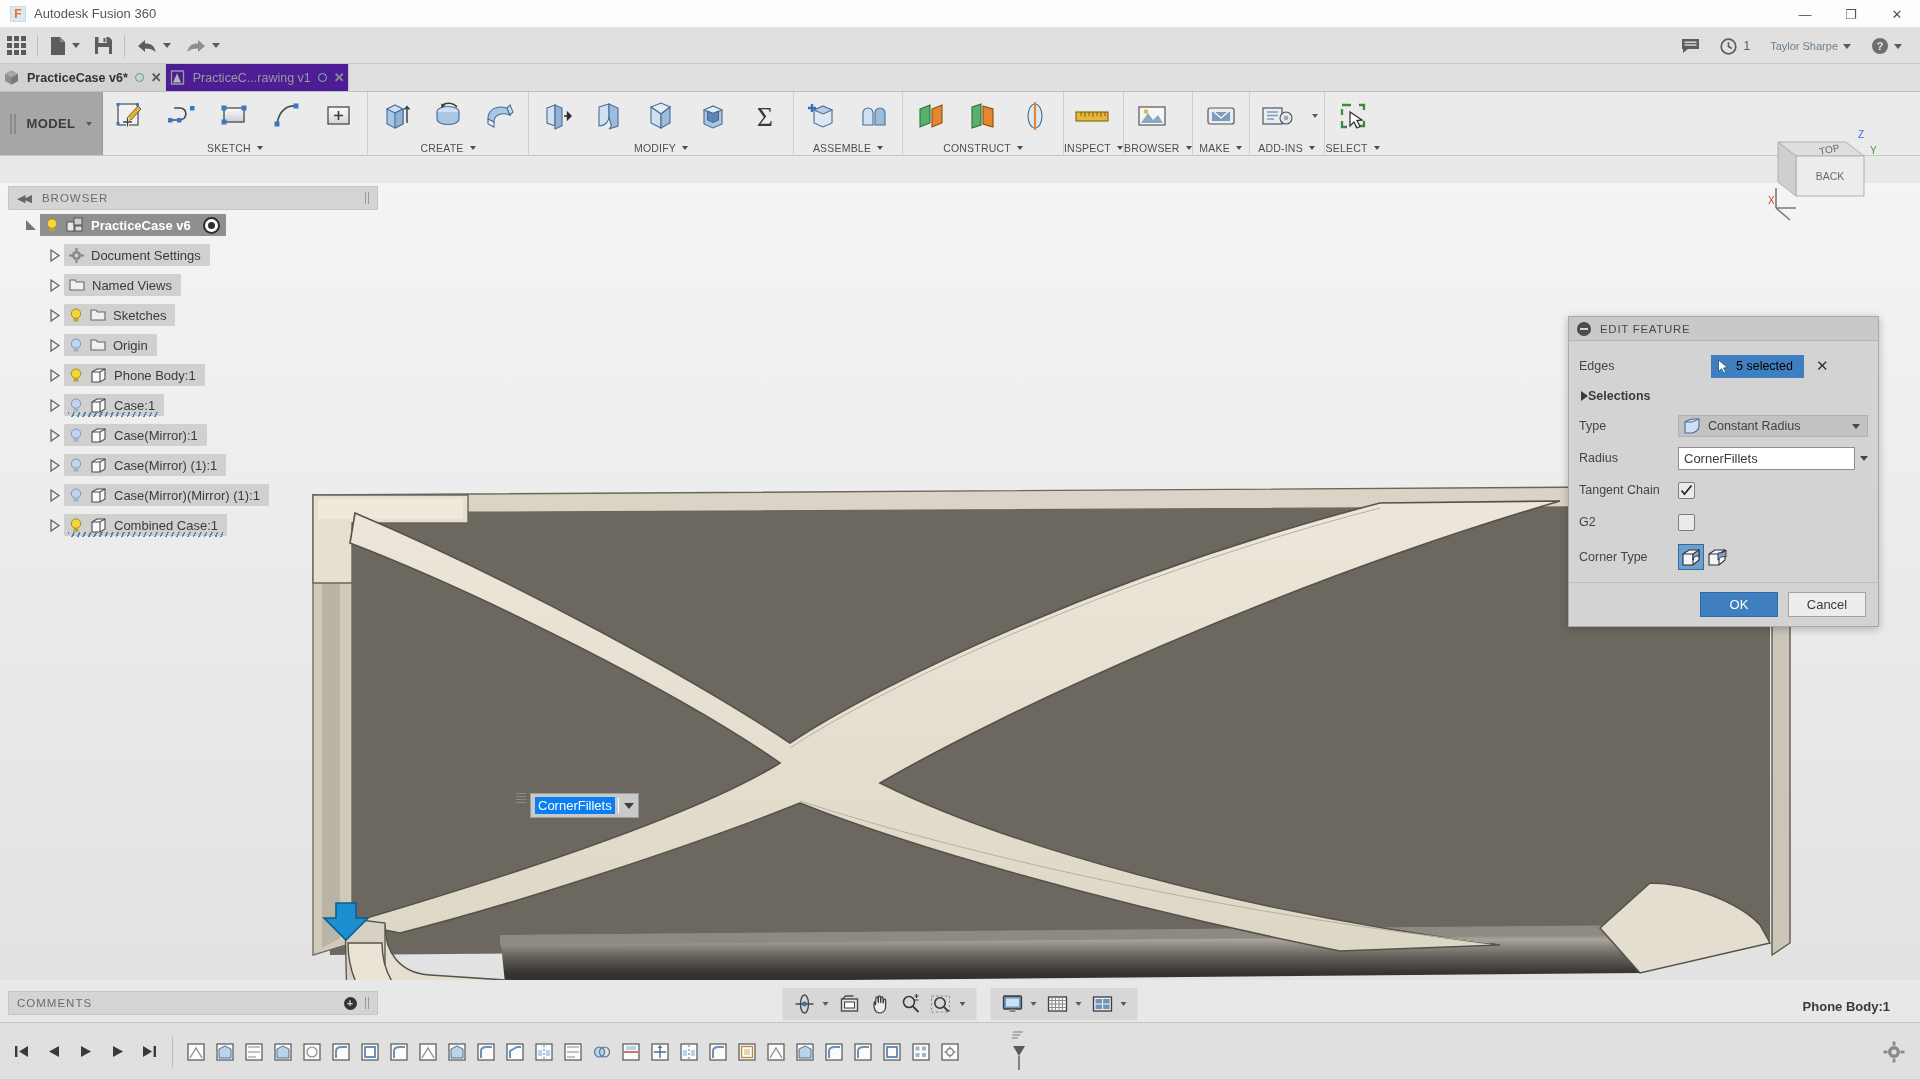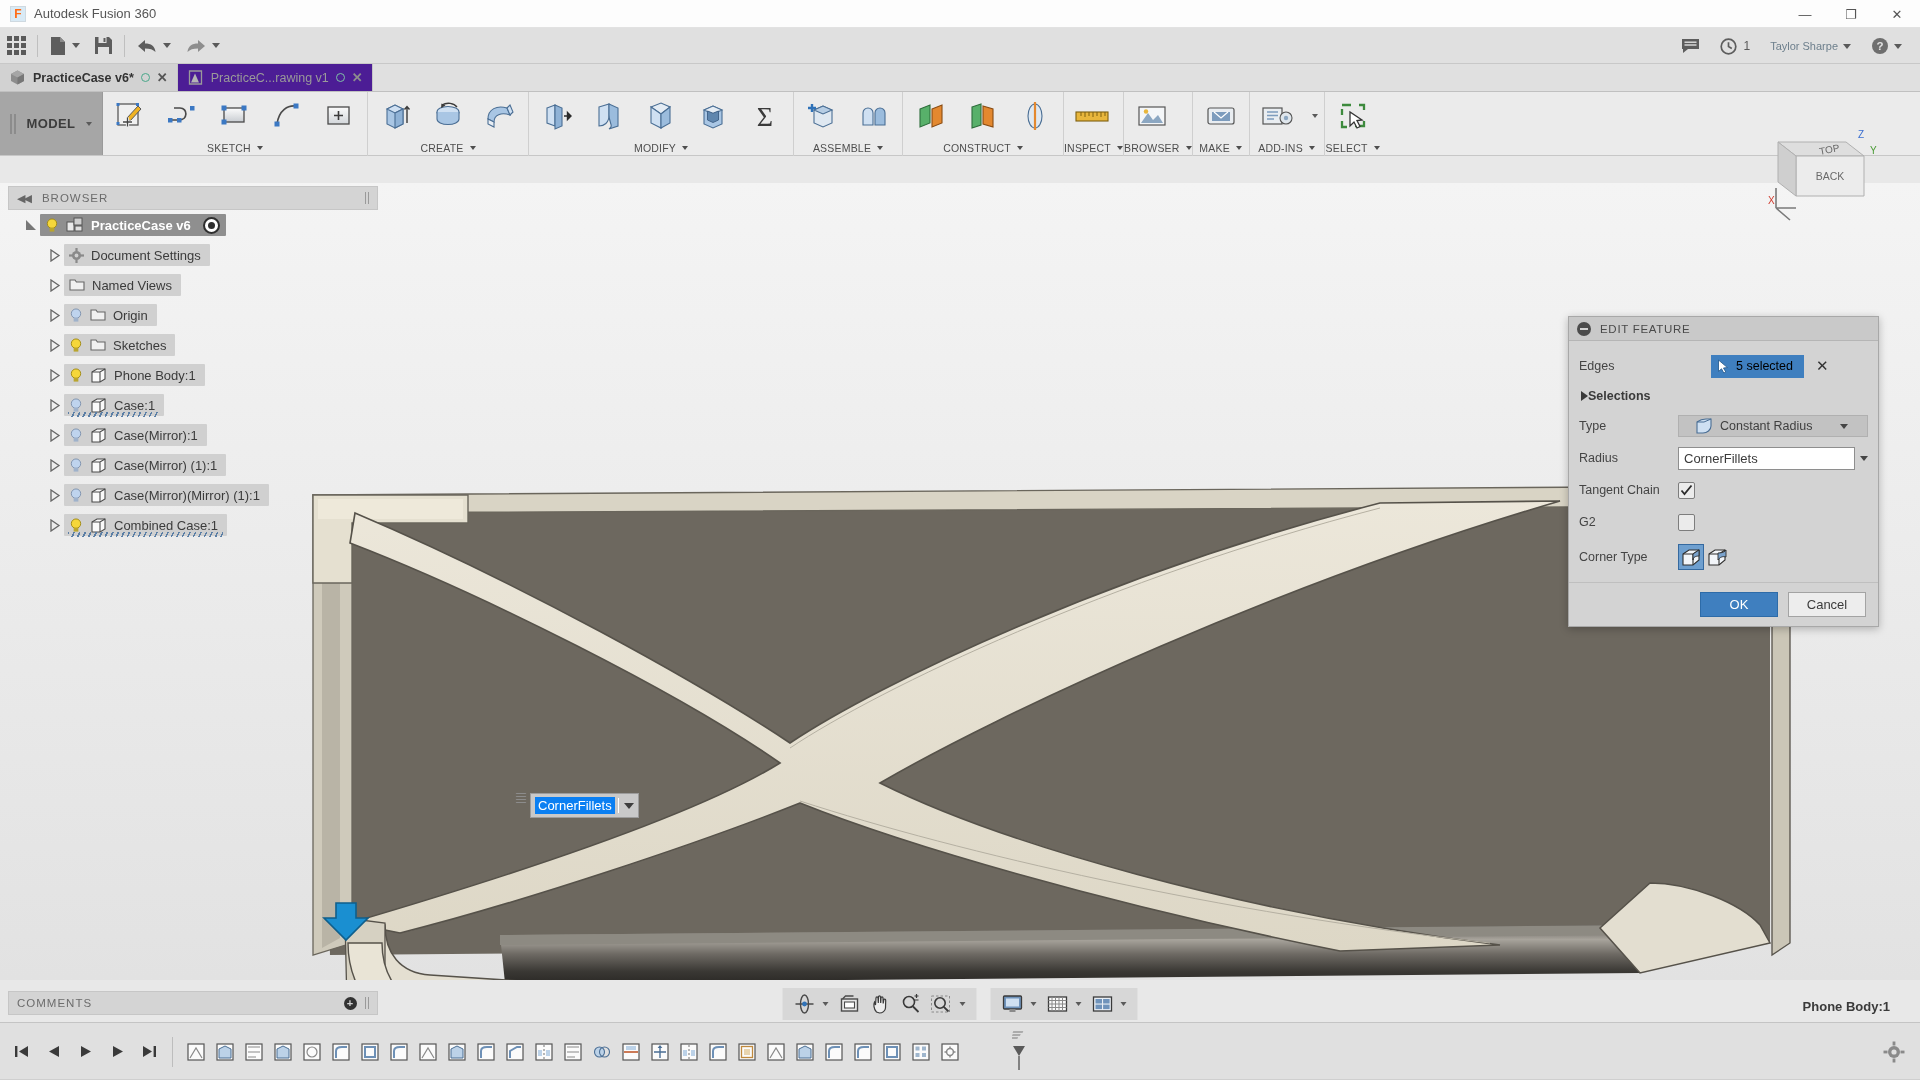--- a/index.html
+++ b/index.html
@@ -45,21 +45,21 @@
   .caret.sm { border-left-width:3px;border-right-width:3px;border-top-width:4px; margin-left:4px;}
   svg { display:block; }
   #qat-right { position:absolute; right:8px; top:0; height:36px; display:flex; align-items:center; }
   .qat-r-item { display:flex; align-items:center; height:28px; padding:0 10px; cursor:default; color:#5a5a5a; }
   #user-name { color:#6d7f8c; font-size:11px; }
 
   
   #doctabs { height:28px; background:#e0e0e0; display:flex; align-items:flex-end;
              border-bottom:1px solid #c0c0c0; }
   .doctab {
-    height:27px; display:flex; align-items:center; padding:0 9px; gap:7px;
+    height:27px; display:flex; align-items:center; padding:0 3px; gap:7px;
     border-right:1px solid #c6c6c6; cursor:default; font-size:12.5px;
   }
   .doctab.active { background:#d2d2d2; color:#333; font-weight:bold; }
   .doctab.inactive { background:#4c1d95; color:#9a9a9a; }
   .tab-dot { width:9px;height:9px;border:1.6px solid #4aa88a;border-radius:50%; }
   .tab-x { font-size:13px; color:#555; font-weight:bold; }
   .doctab.inactive .tab-x { color:#8d8d8d; }
 
   
   #ribbon { height:64px; background:#ebebeb; display:flex; border-bottom:1px solid #c7c7c7;
@@ -130,21 +130,21 @@
   .drow { display:flex; align-items:center; min-height:32px; }
   .dlabel { width:99px; font-size:12.5px; color:#444; }
   .sel-chip { background:#3f7fbf; color:#000000; height:23px; display:flex; align-items:center;
               gap:6px; padding:0 11px 0 6px; font-size:12.5px; cursor:default;margin-left:33px; }
   .xbtn { margin-left:12px; color:#333; font-size:15px; cursor:default; }
   .dsection { display:flex; align-items:center; font-weight:bold; font-size:12.5px;
               color:#3a3a3a; height:28px; padding-left:2px; }
   .tri-r { width:0;height:0;border-top:5px solid transparent;border-bottom:5px solid transparent;
            border-left:7px solid #3a3a3a; }
   .combo { flex:1; height:22px; background:#c2c2c2; border:1px solid #b0b0b0;
-           display:flex; align-items:center; padding:0 16px; gap:7px; cursor:default; }
+           display:flex; align-items:center; padding:0 4px; gap:7px; cursor:default; }
   .combo .ccaret { margin-left:auto; width:0;height:0;border-left:4px solid transparent;
                    border-right:4px solid transparent;border-top:5px solid #454545; margin-right:3px;}
   .textfield { flex:1; height:23px; background:#fff; border:1px solid #8e8e8e;
                display:flex; align-items:center; padding:0 5px; font-size:13px; color:#3a3a3a; }
   .tf-wrap { flex:1; display:flex; align-items:center; gap:5px; }
   .tf-caret { width:0;height:0;border-left:4px solid transparent;border-right:4px solid transparent;
               border-top:5px solid #454545; }
   .cbx { width:17px;height:17px;background:#ebebeb;border:1px solid #7d7d7d;border-radius:2px;
          display:flex;align-items:center;justify-content:center; cursor:default; }
   .cbx svg { width:13px; height:13px; }
@@ -746,45 +746,45 @@
     </div>
 
     <div class="tree-row">
       <span class="tree-arrow" style="margin-left:38px">
         <svg width="12" height="13" viewBox="0 0 12 13">
             <path d="M2 1 L10 6.5 L2 12 Z" fill="none" stroke="#666" stroke-width="1.3"></path>
           </svg>
       </span>
       <span class="tree-chip">
         <svg class="bulb" viewBox="0 0 14 16">
-            <circle cx="7" cy="6" r="5" fill="#bfd4ee" stroke="#7e92ad" stroke-width="1"></circle>
-            <rect x="4.5" y="10.5" width="5" height="4" fill="#9fb2cb"></rect>
+            <circle cx="7" cy="6" r="5" fill="#f5d73b" stroke="#a08a14" stroke-width="1"></circle>
+            <rect x="4.5" y="10.5" width="5" height="4" fill="#b9a52e"></rect>
           </svg>
         <svg width="16" height="14" viewBox="0 0 16 14">
             <path d="M1 2h5l1.4 2H15v8H1z" fill="#f0f0f0" stroke="#666" stroke-width="1.1"></path>
           </svg>
-        <span>Origin</span>
+        <span>Sketches</span>
       </span>
     </div>
 
     <div class="tree-row">
       <span class="tree-arrow" style="margin-left:38px">
         <svg width="12" height="13" viewBox="0 0 12 13">
             <path d="M2 1 L10 6.5 L2 12 Z" fill="none" stroke="#666" stroke-width="1.3"></path>
           </svg>
       </span>
       <span class="tree-chip">
         <svg class="bulb" viewBox="0 0 14 16">
-            <circle cx="7" cy="6" r="5" fill="#f5d73b" stroke="#a08a14" stroke-width="1"></circle>
-            <rect x="4.5" y="10.5" width="5" height="4" fill="#b9a52e"></rect>
+            <circle cx="7" cy="6" r="5" fill="#bfd4ee" stroke="#7e92ad" stroke-width="1"></circle>
+            <rect x="4.5" y="10.5" width="5" height="4" fill="#9fb2cb"></rect>
           </svg>
         <svg width="16" height="14" viewBox="0 0 16 14">
             <path d="M1 2h5l1.4 2H15v8H1z" fill="#f0f0f0" stroke="#666" stroke-width="1.1"></path>
           </svg>
-        <span>Sketches</span>
+        <span>Origin</span>
       </span>
     </div>
 
     <div class="tree-row">
       <span class="tree-arrow" style="margin-left:38px">
         <svg width="12" height="13" viewBox="0 0 12 13">
             <path d="M2 1 L10 6.5 L2 12 Z" fill="none" stroke="#666" stroke-width="1.3"></path>
           </svg>
       </span>
       <span class="tree-chip">

